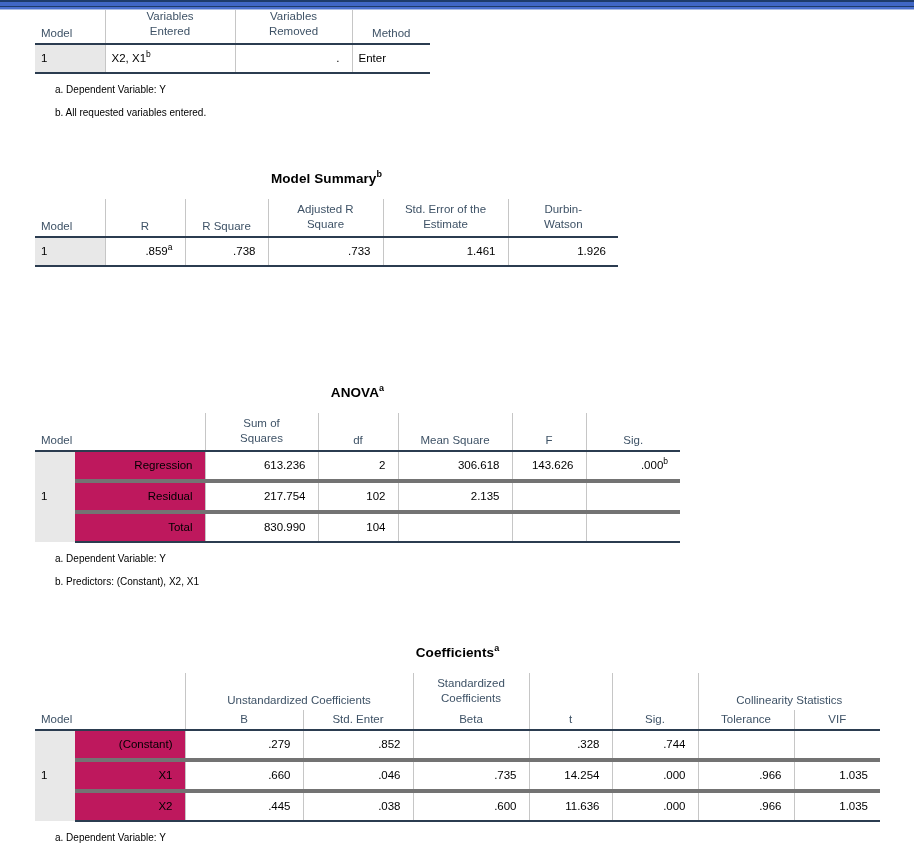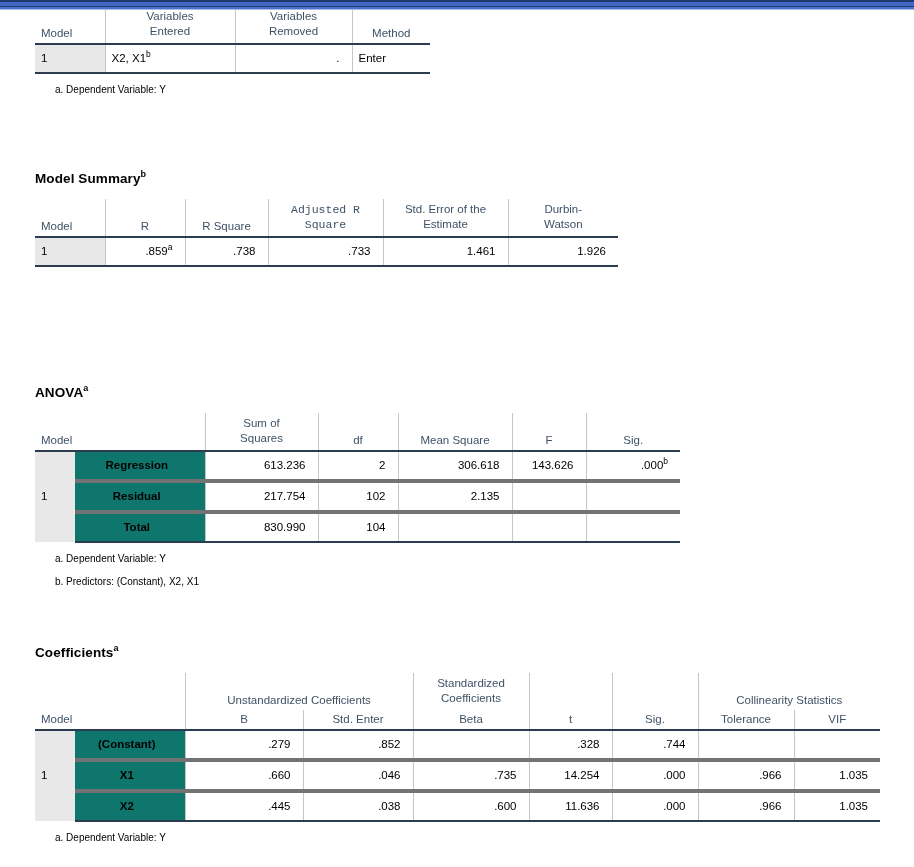--- a/index.html
+++ b/index.html
@@ -20,49 +20,49 @@
   .obj-border-top {
     position:absolute; left:0; top:0; width:914px; height:10px; z-index:6;
     background:linear-gradient(to bottom,
       #1e3b6b 0 2px, #4067c6 2px 6px, #1e3b6b 6px 7px,
       #4b70cf 7px 9px, #a9bae4 9px 10px, #ffffff 10px);
   }
 
   .section { position:absolute; }
 
   .tbl-title {
-    font-weight:bold; font-size:13.5px; color:#000; 
+    font-weight:bold; font-size:13.5px; color:#000; text-align:center;
     margin-bottom:13px; letter-spacing:0.1px;
   }
   .tbl-title sup { font-size:9px; font-weight:bold; }
 
   table.spss { border-collapse:collapse; table-layout:fixed; font-size:11.5px; }
   table.spss th, table.spss td { padding:0; }
 
   
   table.spss th {
     font-weight:normal; color:#3e5266; vertical-align:bottom;
     text-align:center; padding:3px 5px 4px 5px;
     border-bottom:2px solid #2b3c50;
   }
   table.spss th.hmodel { text-align:left; padding-left:6px; }
   table.spss th.vline, table.spss td.vline { border-left:1px solid #c6c6c6; }
   table.spss th.group { border-bottom:none; }
   .hw { display:inline-block; line-height:15px; }
-  .w58 { width:58px; } .w62 { width:62px; } .w80 { width:80px;font-family:Liberation Mono, monospace; } .w90 { width:92px; }
+  .w58 { width:58px; } .w62 { width:62px; } .w80 { width:80px; } .w90 { width:92px; }
 
   
   table.spss td {
     color:#000; padding:6px 12px 6px 6px; line-height:15px; vertical-align:middle;
   }
   td.num { text-align:right; }
   td.txt { text-align:left; }
   td.rowlabel {
-    background:#0f766e; color:#3e5266; text-align:center;
-    padding-left:5px; padding-right:8px;font-weight:bold;
+    background:#be185d; color:#3e5266; text-align:right;
+    padding-left:5px; padding-right:8px;
   }
   td.modelnum {
     background:#e8e8e8; color:#3e5266; text-align:left;
     padding-left:6px; vertical-align:top;
   }
   tr.rsep td { border-top:4px solid #737373; }
   tr.last td, td.spanbottom { border-bottom:2px solid #2b3c50; }
   sup.mark { font-size:8.5px; vertical-align:super; line-height:0; }
 
   .footnotes { margin-top:8px; margin-left:20px; }
@@ -94,20 +94,21 @@
       <tr class="last">
         <td class="modelnum spanbottom">1</td>
         <td class="txt vline"><span>X2, X1</span><sup class="mark">b</sup></td>
         <td class="num vline">.</td>
         <td class="txt vline">Enter</td>
       </tr>
     </tbody>
   </table>
   <div class="footnotes">
     <div class="footnote">a. Dependent Variable: Y</div>
+    <div class="footnote">b. All requested variables entered.</div>
   </div>
 </div>
 
 <div class="section" style="left:35px; top:169px; width:583px;">
   <div class="tbl-title"><span>Model Summary</span><sup>b</sup></div>
   <table class="spss" style="width:583px;">
     <colgroup>
         <col style="width:70px">
         <col style="width:80px">
         <col style="width:83px">

